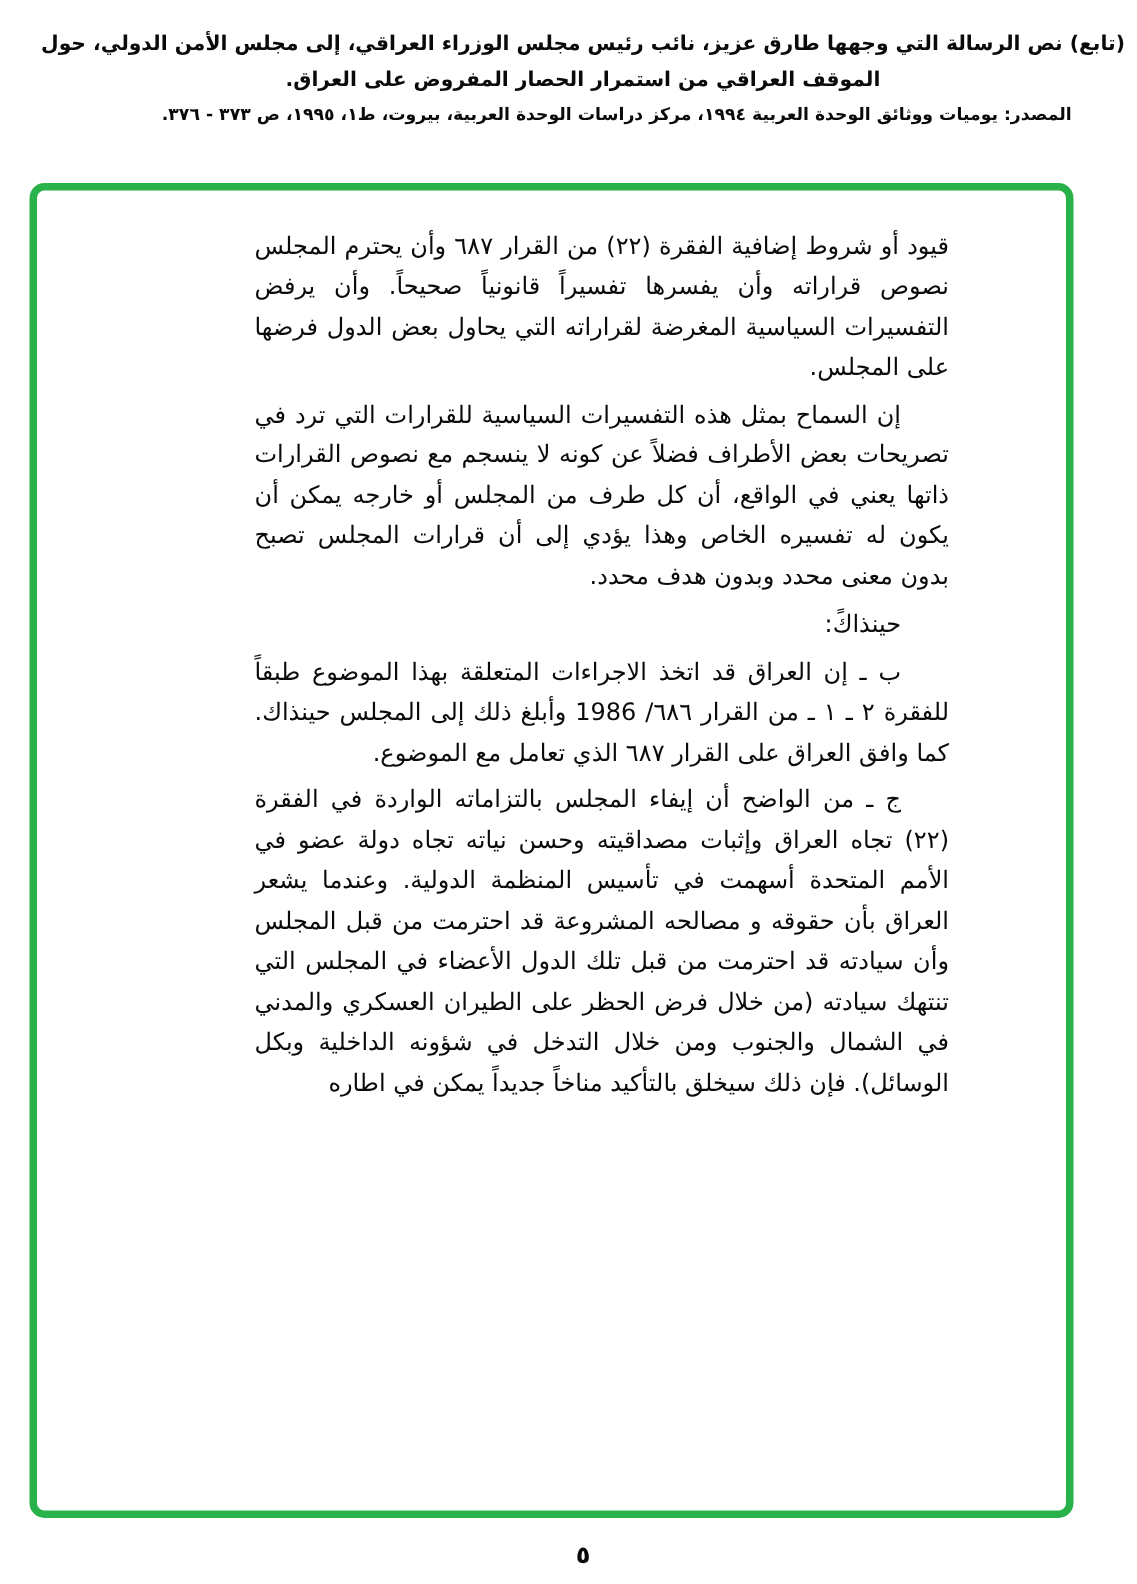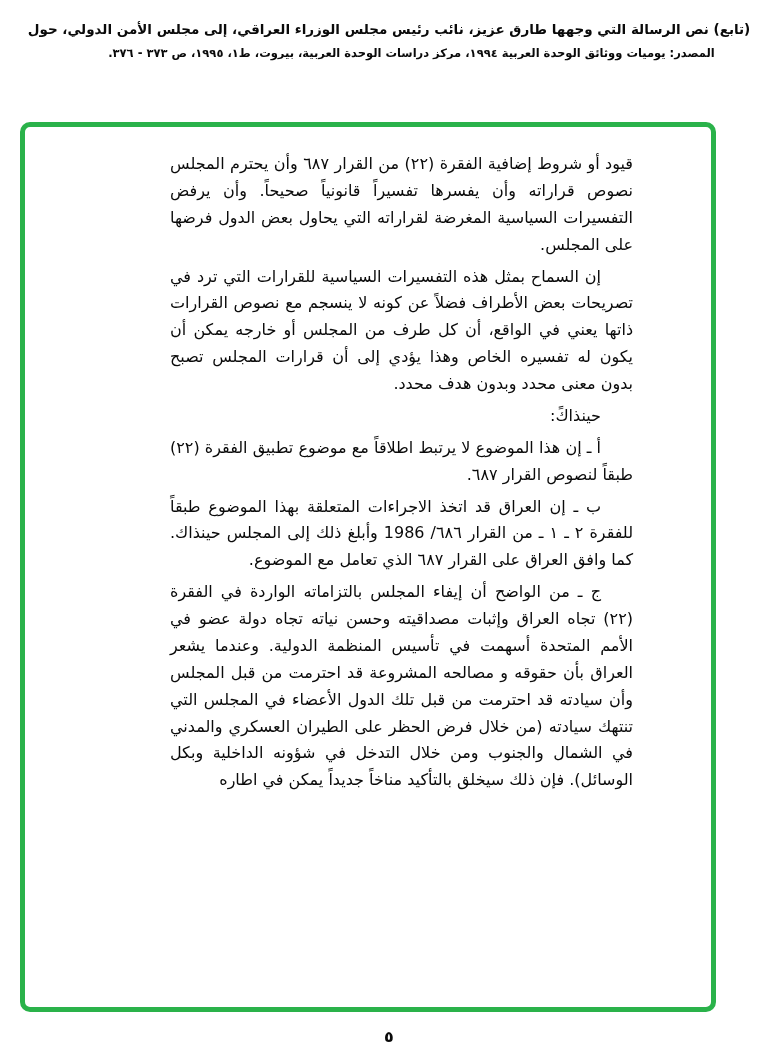--- a/index.html
+++ b/index.html
@@ -61,29 +61,29 @@
     font-weight: bold;
   }
 </style>
 </head>
 <body>
 
 <div class="page">
 
   <div class="doc-header">
     <div class="title-line">(تابع) نص الرسالة التي وجهها طارق عزيز، نائب رئيس مجلس الوزراء العراقي، إلى مجلس الأمن الدولي، حول</div>
+    <div class="title-line">الموقف العراقي من استمرار الحصار المفروض على العراق.</div>
     <div class="source-line">المصدر: يوميات ووثائق الوحدة العربية ١٩٩٤، مركز دراسات الوحدة العربية، بيروت، ط١، ١٩٩٥، ص ٣٧٣ - ٣٧٦.</div>
   </div>
 
   <div class="text-box">
     <div class="paragraphs">
       <p class="para">قيود أو شروط إضافية الفقرة (٢٢) من القرار ٦٨٧ وأن يحترم المجلس نصوص قراراته وأن يفسرها تفسيراً قانونياً صحيحاً. وأن يرفض التفسيرات السياسية المغرضة لقراراته التي يحاول بعض الدول فرضها على المجلس.</p>
       <p class="para indent">إن السماح بمثل هذه التفسيرات السياسية للقرارات التي ترد في تصريحات بعض الأطراف فضلاً عن كونه لا ينسجم مع نصوص القرارات ذاتها يعني في الواقع، أن كل طرف من المجلس أو خارجه يمكن أن يكون له تفسيره الخاص وهذا يؤدي إلى أن قرارات المجلس تصبح بدون معنى محدد وبدون هدف محدد.</p>
       <p class="para indent">حينذاكً:</p>
-      <p class="para indent">أ ـ إن هذا الموضوع لا يرتبط اطلاقاً مع موضوع تطبيق الفقرة (٢٢) طبقاً لنصوص القرار ٦٨٧.</p>
       <p class="para indent">ب ـ إن العراق قد اتخذ الاجراءات المتعلقة بهذا الموضوع طبقاً للفقرة ٢ ـ ١ ـ من القرار ٦٨٦/ 1986 وأبلغ ذلك إلى المجلس حينذاك. كما وافق العراق على القرار ٦٨٧ الذي تعامل مع الموضوع.</p>
       <p class="para indent">ج ـ من الواضح أن إيفاء المجلس بالتزاماته الواردة في الفقرة (٢٢) تجاه العراق وإثبات مصداقيته وحسن نياته تجاه دولة عضو في الأمم المتحدة أسهمت في تأسيس المنظمة الدولية. وعندما يشعر العراق بأن حقوقه و مصالحه المشروعة قد احترمت من قبل المجلس وأن سيادته قد احترمت من قبل تلك الدول الأعضاء في المجلس التي تنتهك سيادته (من خلال فرض الحظر على الطيران العسكري والمدني في الشمال والجنوب ومن خلال التدخل في شؤونه الداخلية وبكل الوسائل). فإن ذلك سيخلق بالتأكيد مناخاً جديداً يمكن في اطاره</p>
     </div>
   </div>
 
   <div class="page-number">٥</div>
 
 </div>
 
 </body></html>

